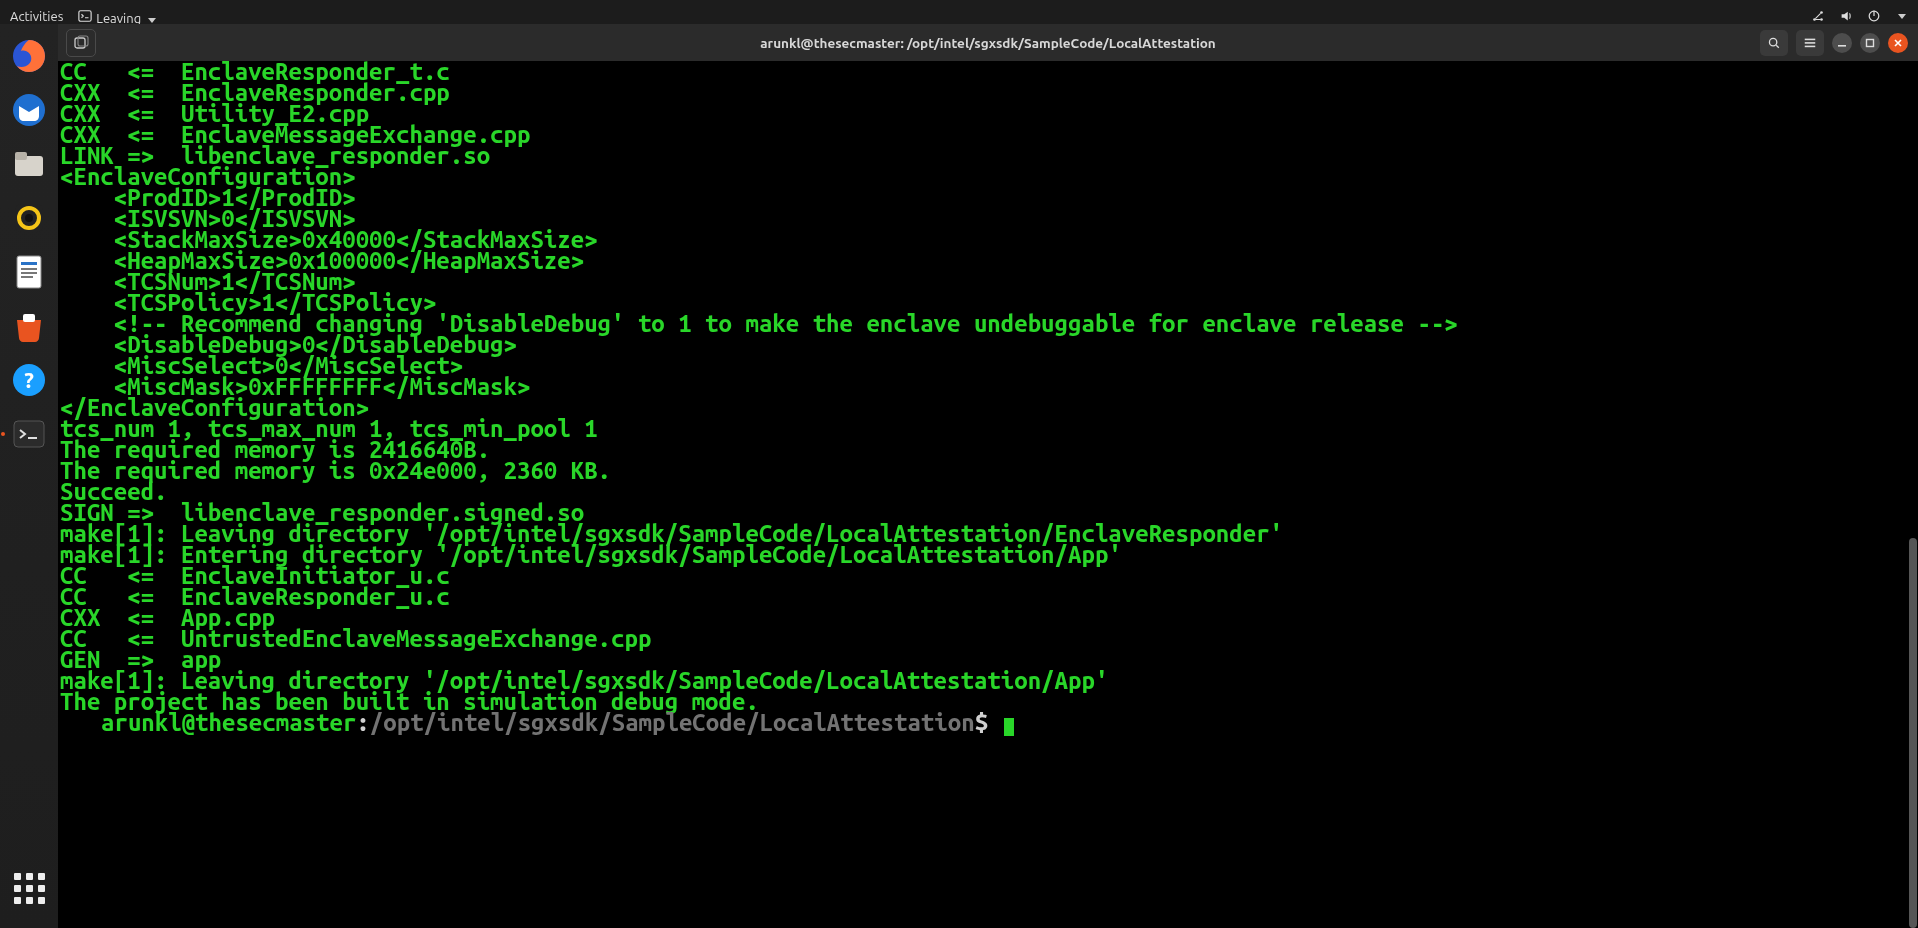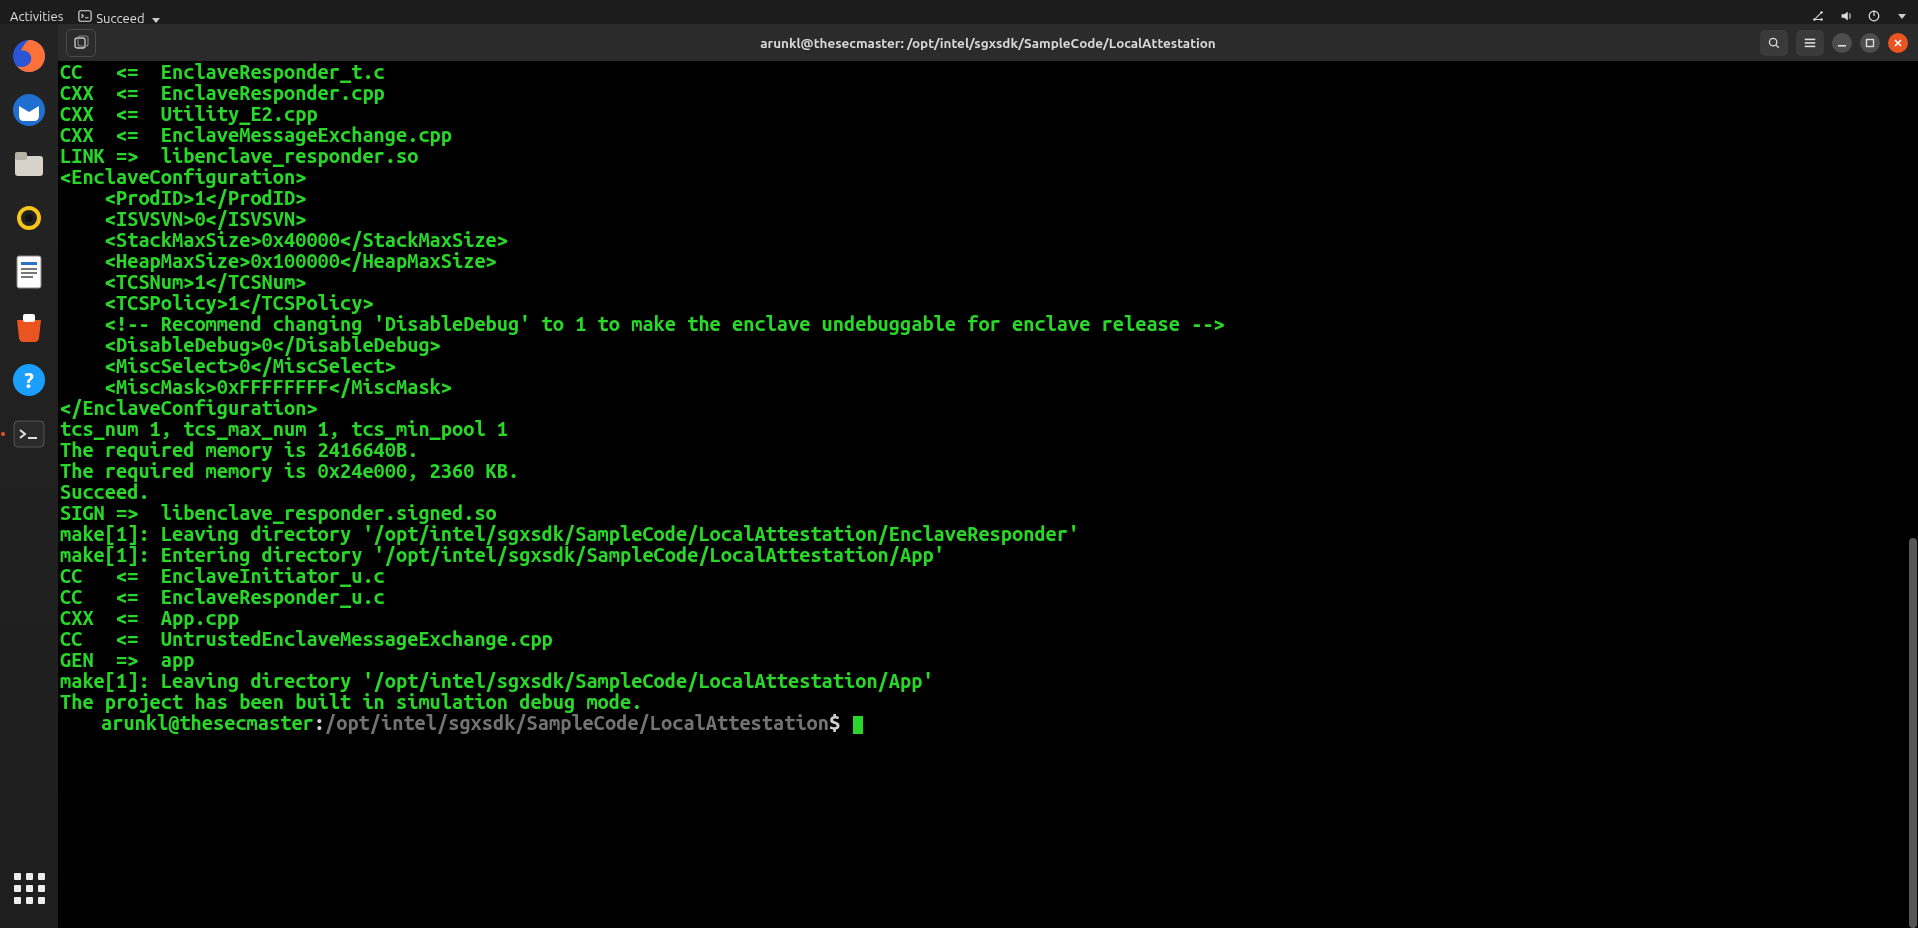--- a/index.html
+++ b/index.html
@@ -120,21 +120,21 @@
   .winbtn.max{ background:#4d4d4d; }
   .winbtn.close{ background:#e95420; }
   .winbtn.min svg,.winbtn.max svg{ fill:#ddd; }
   .winbtn.close svg{ fill:#fff; }
 
   .term-body{
     flex:1;
     background:#000;
     color:#55ff55;
     font-family: "Ubuntu Mono","DejaVu Sans Mono","Menlo",monospace;
-    font-size:20px;
+    font-size:24px;
     line-height:21px;
     padding:0 2px;
     white-space:pre;
     overflow:hidden;
     position:relative;
     font-weight:600;
   }
   .term-body .green{ color:#29d629; }
   .term-body .boldgreen{ color:#29d629; font-weight:700;margin-left:41px; }
   .term-body .white{ color:#d0d0d0; }
@@ -167,21 +167,21 @@
 <div class="topbar">
   <div class="left">
     <span class="item">Activities</span>
     <span class="item">
       <span class="glyph">
         <svg viewBox="0 0 16 16">
             <rect x="1" y="2" width="14" height="12" rx="2" fill="none" stroke="#ddd" stroke-width="1.3"></rect>
             <path d="M4 6l2 2-2 2M8 10h4" stroke="#ddd" stroke-width="1.3" fill="none"></path>
           </svg>
       </span>
-      <span>Succeed</span>
+      <span>Leaving</span>
       <span class="tri-down"></span>
     </span>
   </div>
   <div class="center">
     <span>Oct 21  12:53</span>
     <span class="dot"></span>
   </div>
   <div class="right">
     <span class="glyph">
       <svg viewBox="0 0 16 16">

